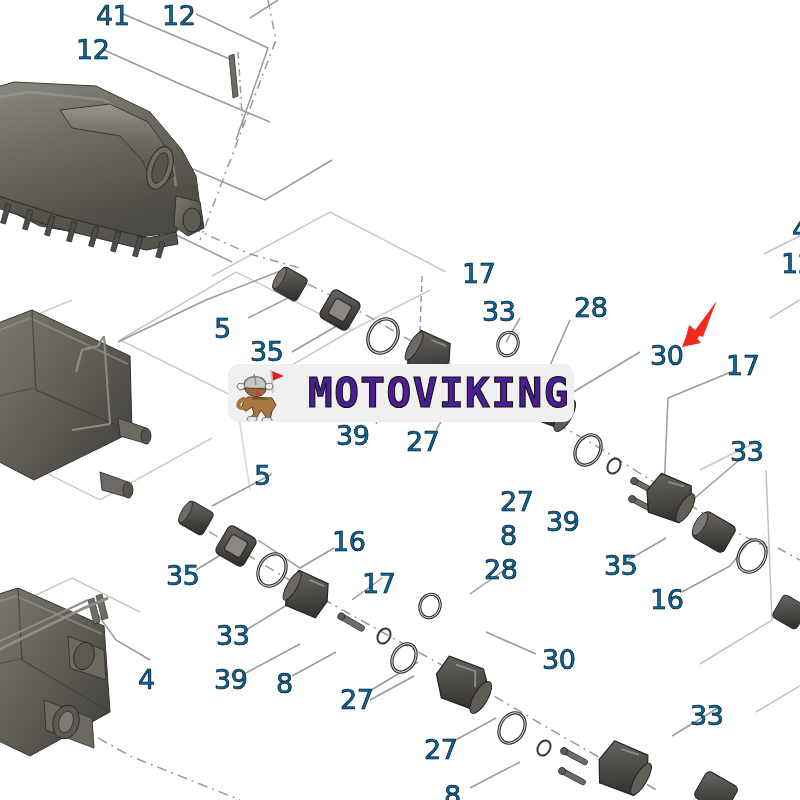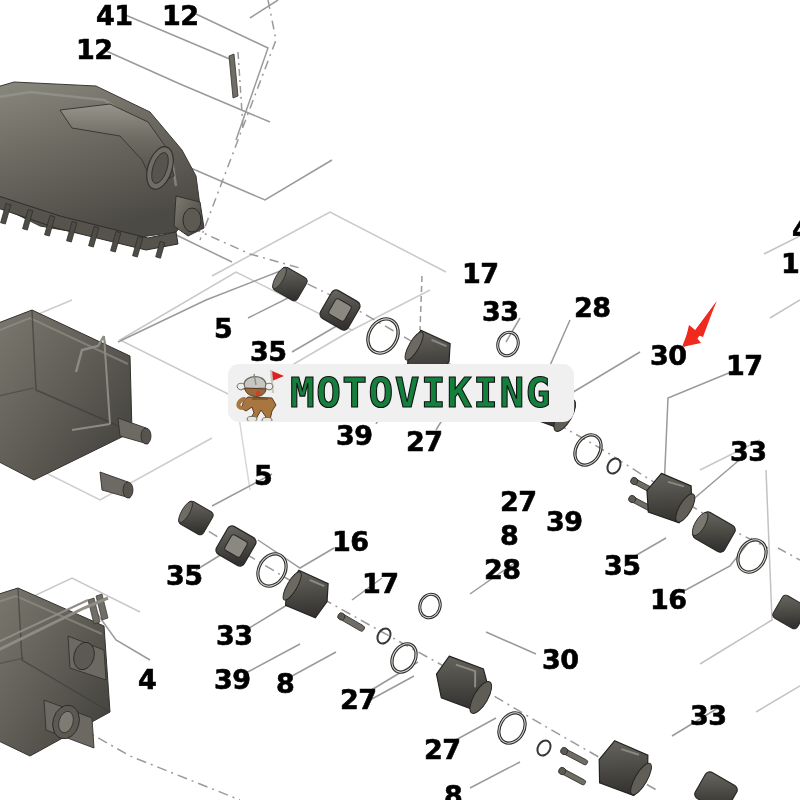--- a/index.html
+++ b/index.html
@@ -10,22 +10,22 @@
     background:#ffffff;
     overflow:hidden;
     font-family:"DejaVu Sans", sans-serif;
   }
   #art{position:absolute;left:0;top:0;width:800px;height:800px;}
 
   
   .lbl{
     position:absolute;
     font-family:"DejaVu Sans", sans-serif;
-    font-weight:700;
-    color:#000000;
+    font-weight:400;
+    color:#0369a1;
     line-height:1;
     white-space:nowrap;
     -webkit-text-stroke:0.6px #000;
     letter-spacing:-0.5px;
   }
 
   
   #watermark{
     position:absolute;
     left:228px;top:364px;
@@ -40,23 +40,23 @@
     width:56px;height:56px;
     flex:0 0 56px;
     position:relative;
     margin-left:4px;
   }
   #wm-text{
     font-family:"DejaVu Sans Mono", monospace;
     font-weight:700;
     font-size:41px;
     letter-spacing:1.5px;
-    color:#15803d;
+    color:#4c1d95;
     line-height:1;
-    margin-left:2px;
+    margin-left:20px;
     -webkit-text-stroke:1.1px #101010;
   }
 </style>
 </head>
 <body>
 
 <div id="stage">
 
   <svg id="art" viewBox="0 0 800 800">
     <defs>

